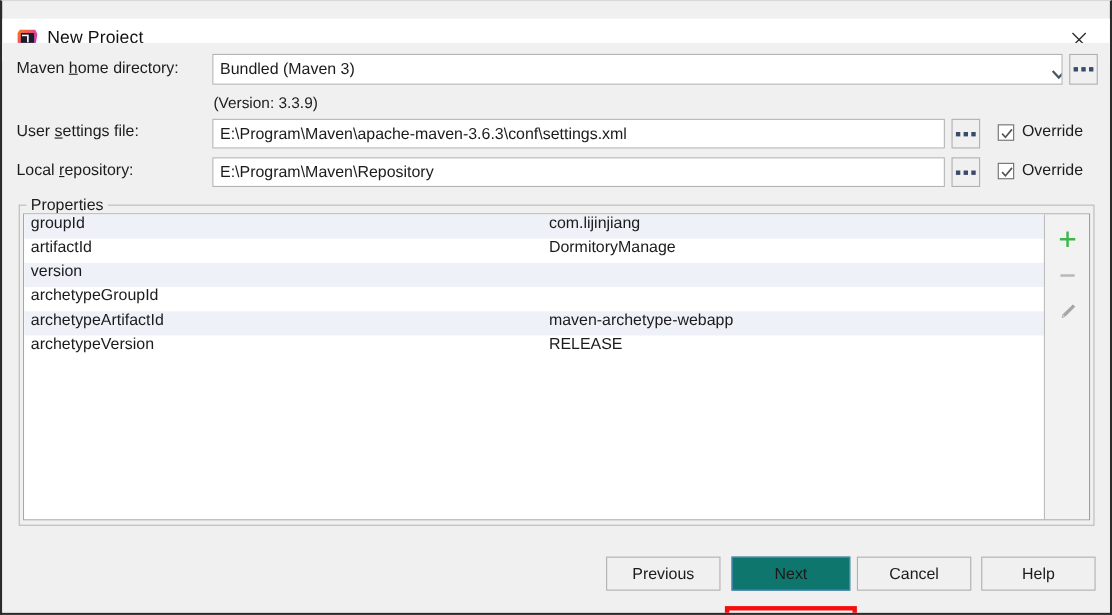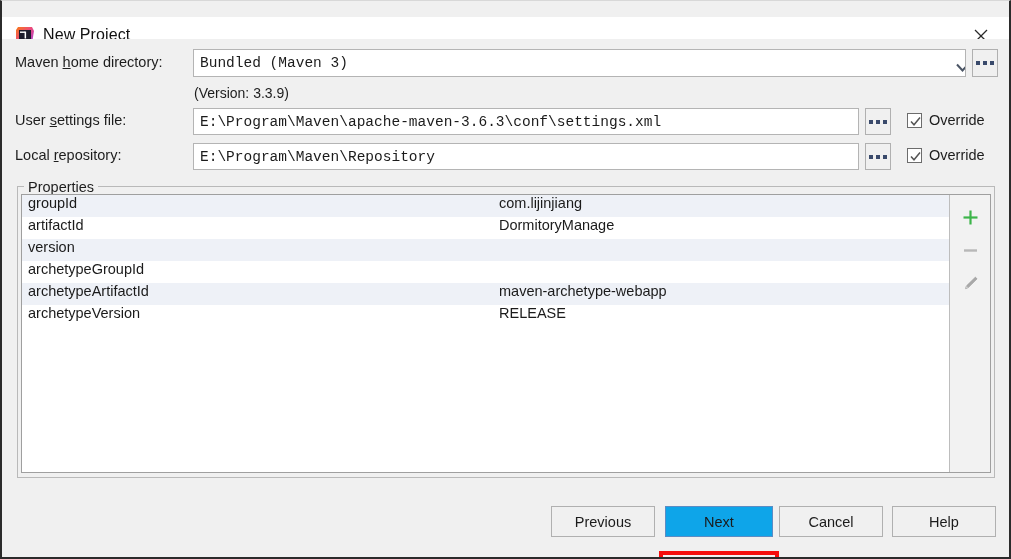--- a/index.html
+++ b/index.html
@@ -73,21 +73,21 @@
     color: #1d1d1d;
     white-space: nowrap;
   }
   .field-label u { text-decoration: underline; }
 
   .textfield {
     position: absolute;
     box-sizing: border-box;
     background: #ffffff;
     border: 1px solid #b4b4b4;
-    font-family: Liberation Mono, monospace;
+    font-family: Liberation Sans, sans-serif;
     font-size: 14.5px;
     color: #1b1b1b;
     padding: 0 6px;
     display: flex;
     align-items: center;
     white-space: nowrap;
     overflow: hidden;
   }
   .combo-arrow {
     position: absolute;
@@ -202,21 +202,21 @@
     border: 1px solid #b0b0b0;
     font-family: "Liberation Sans", sans-serif;
     font-size: 14.5px;
     color: #1b1b1b;
     display: flex;
     align-items: center;
     justify-content: center;
     cursor: default;
   }
   .dlg-btn.default {
-    background: #0ea5e9;
+    background: #0f766e;
     border: 1px solid #5b8cc4;
   }
   #next-highlight {
     position: absolute;
     left: 657px; top: 512px;
     width: 120px; height: 41px;
     box-sizing: border-box;
     border: 4px solid #f60d0d;
     pointer-events: none;
   }

